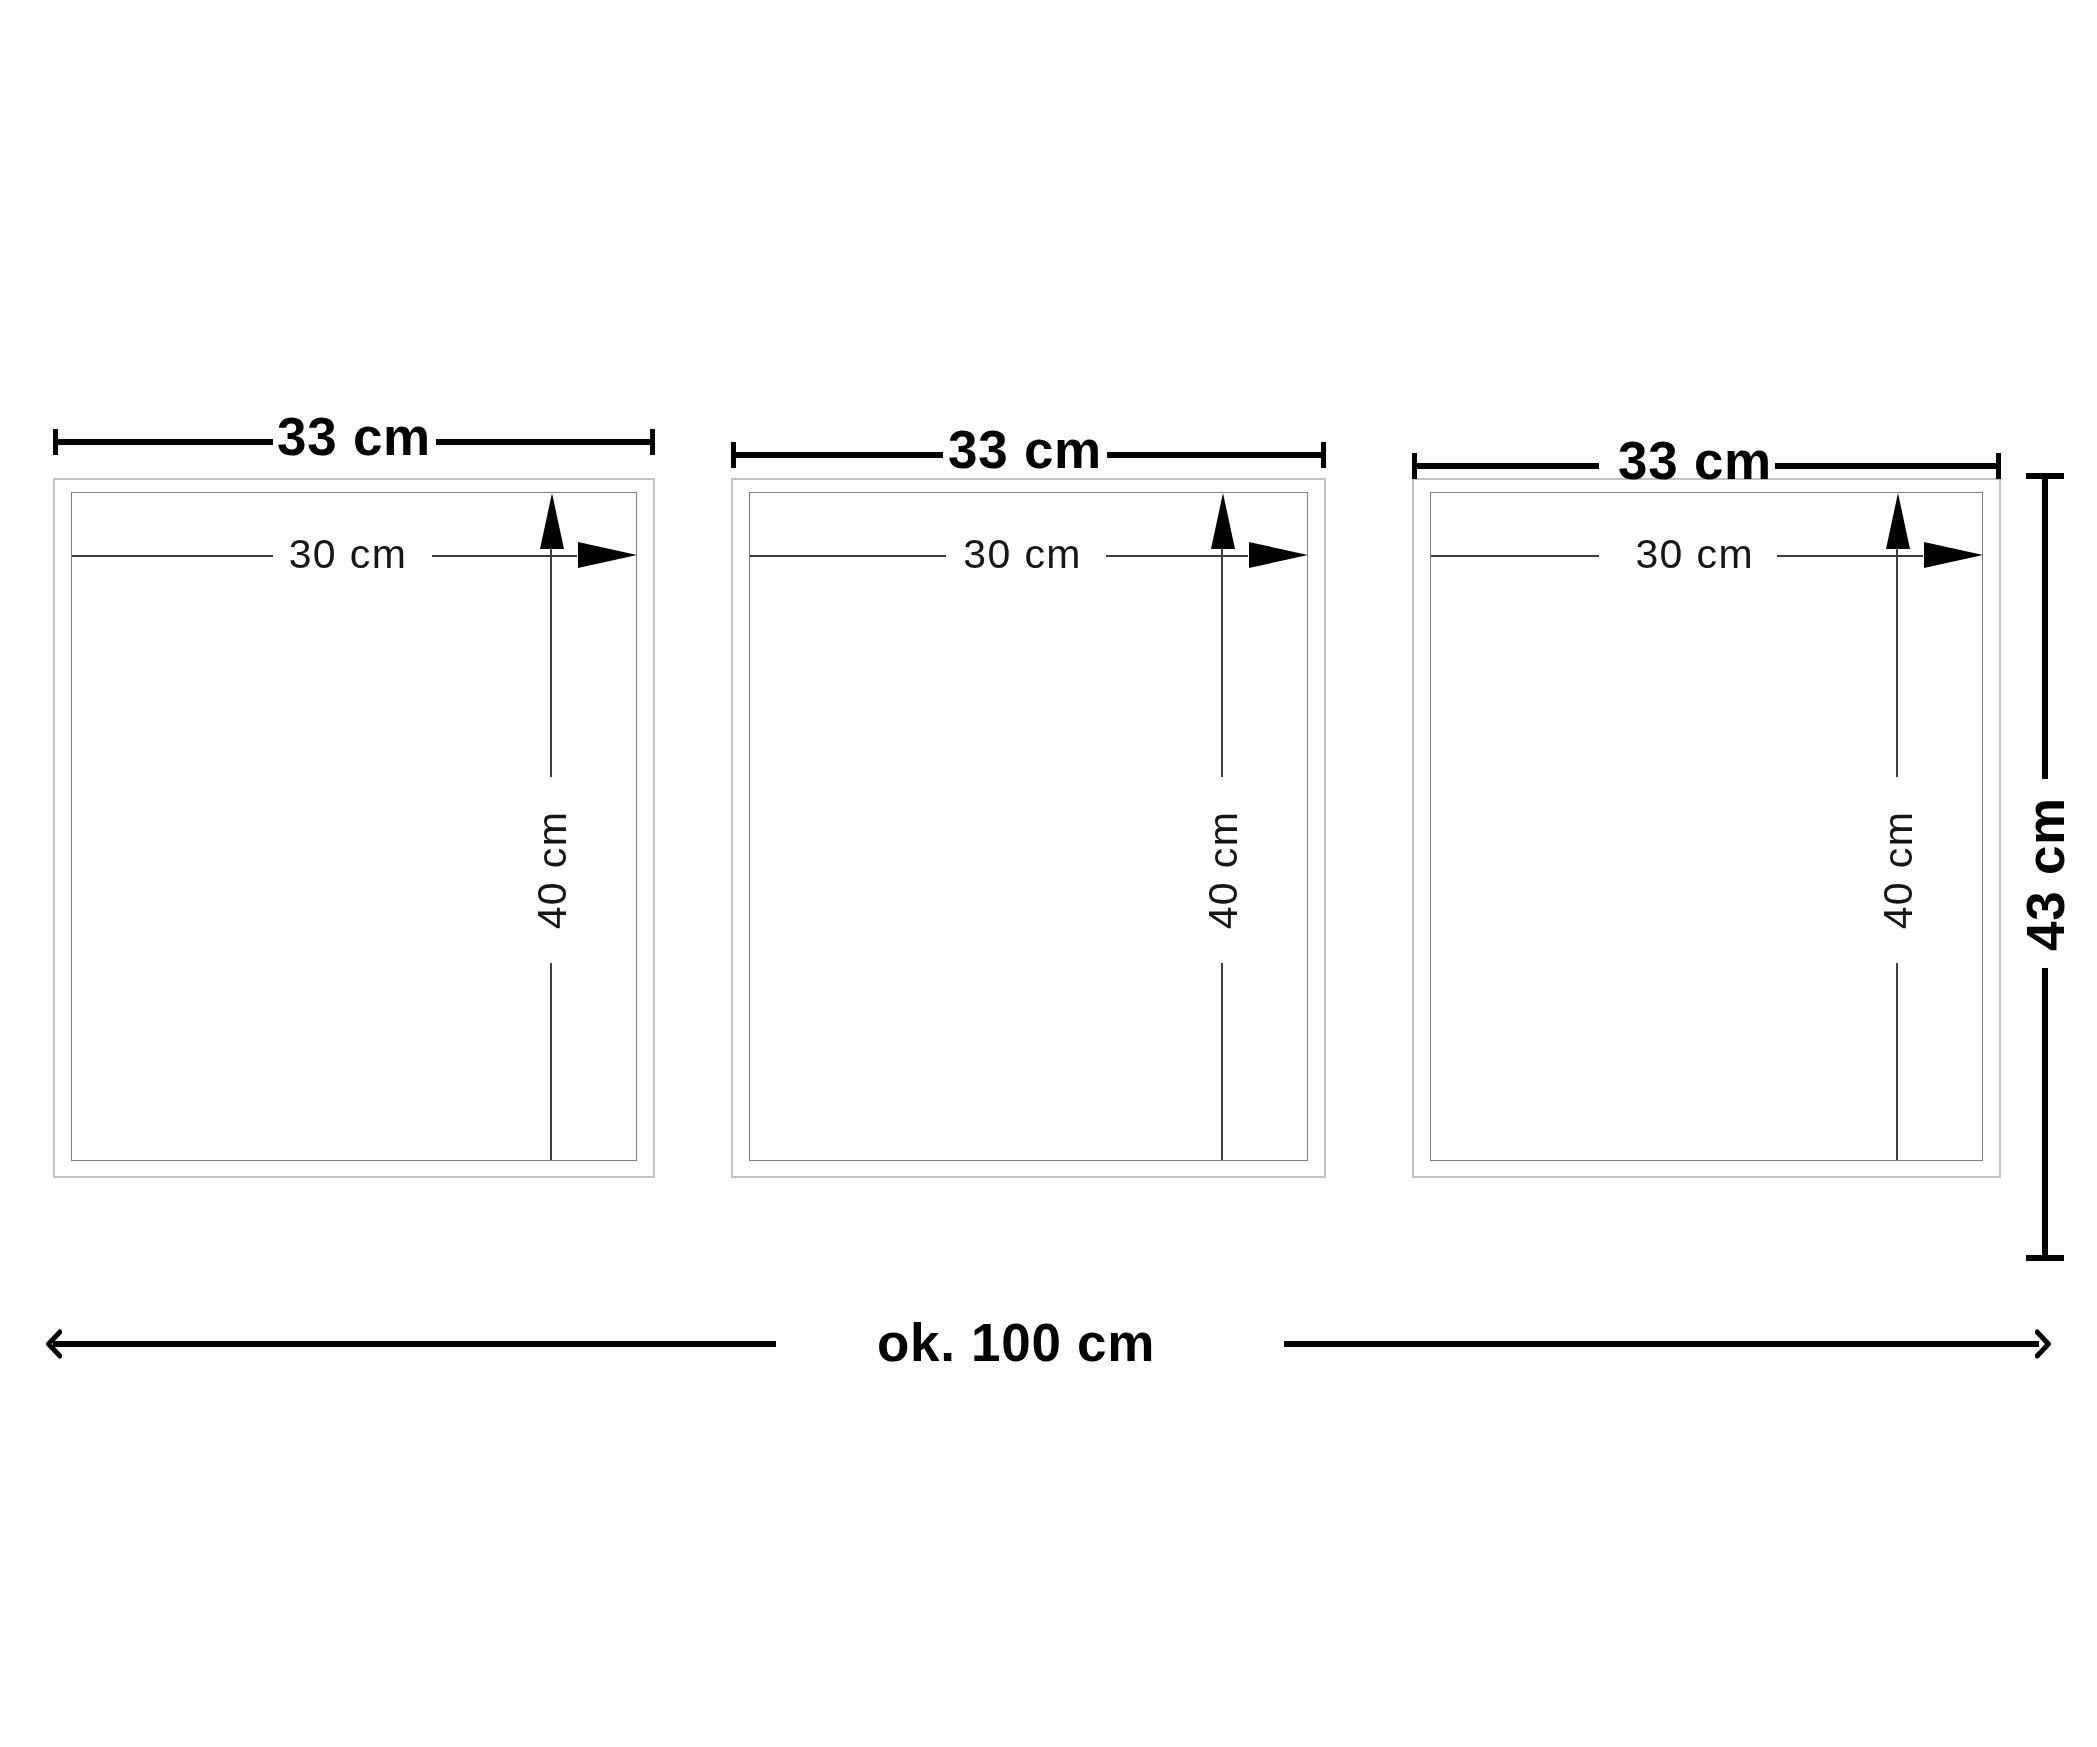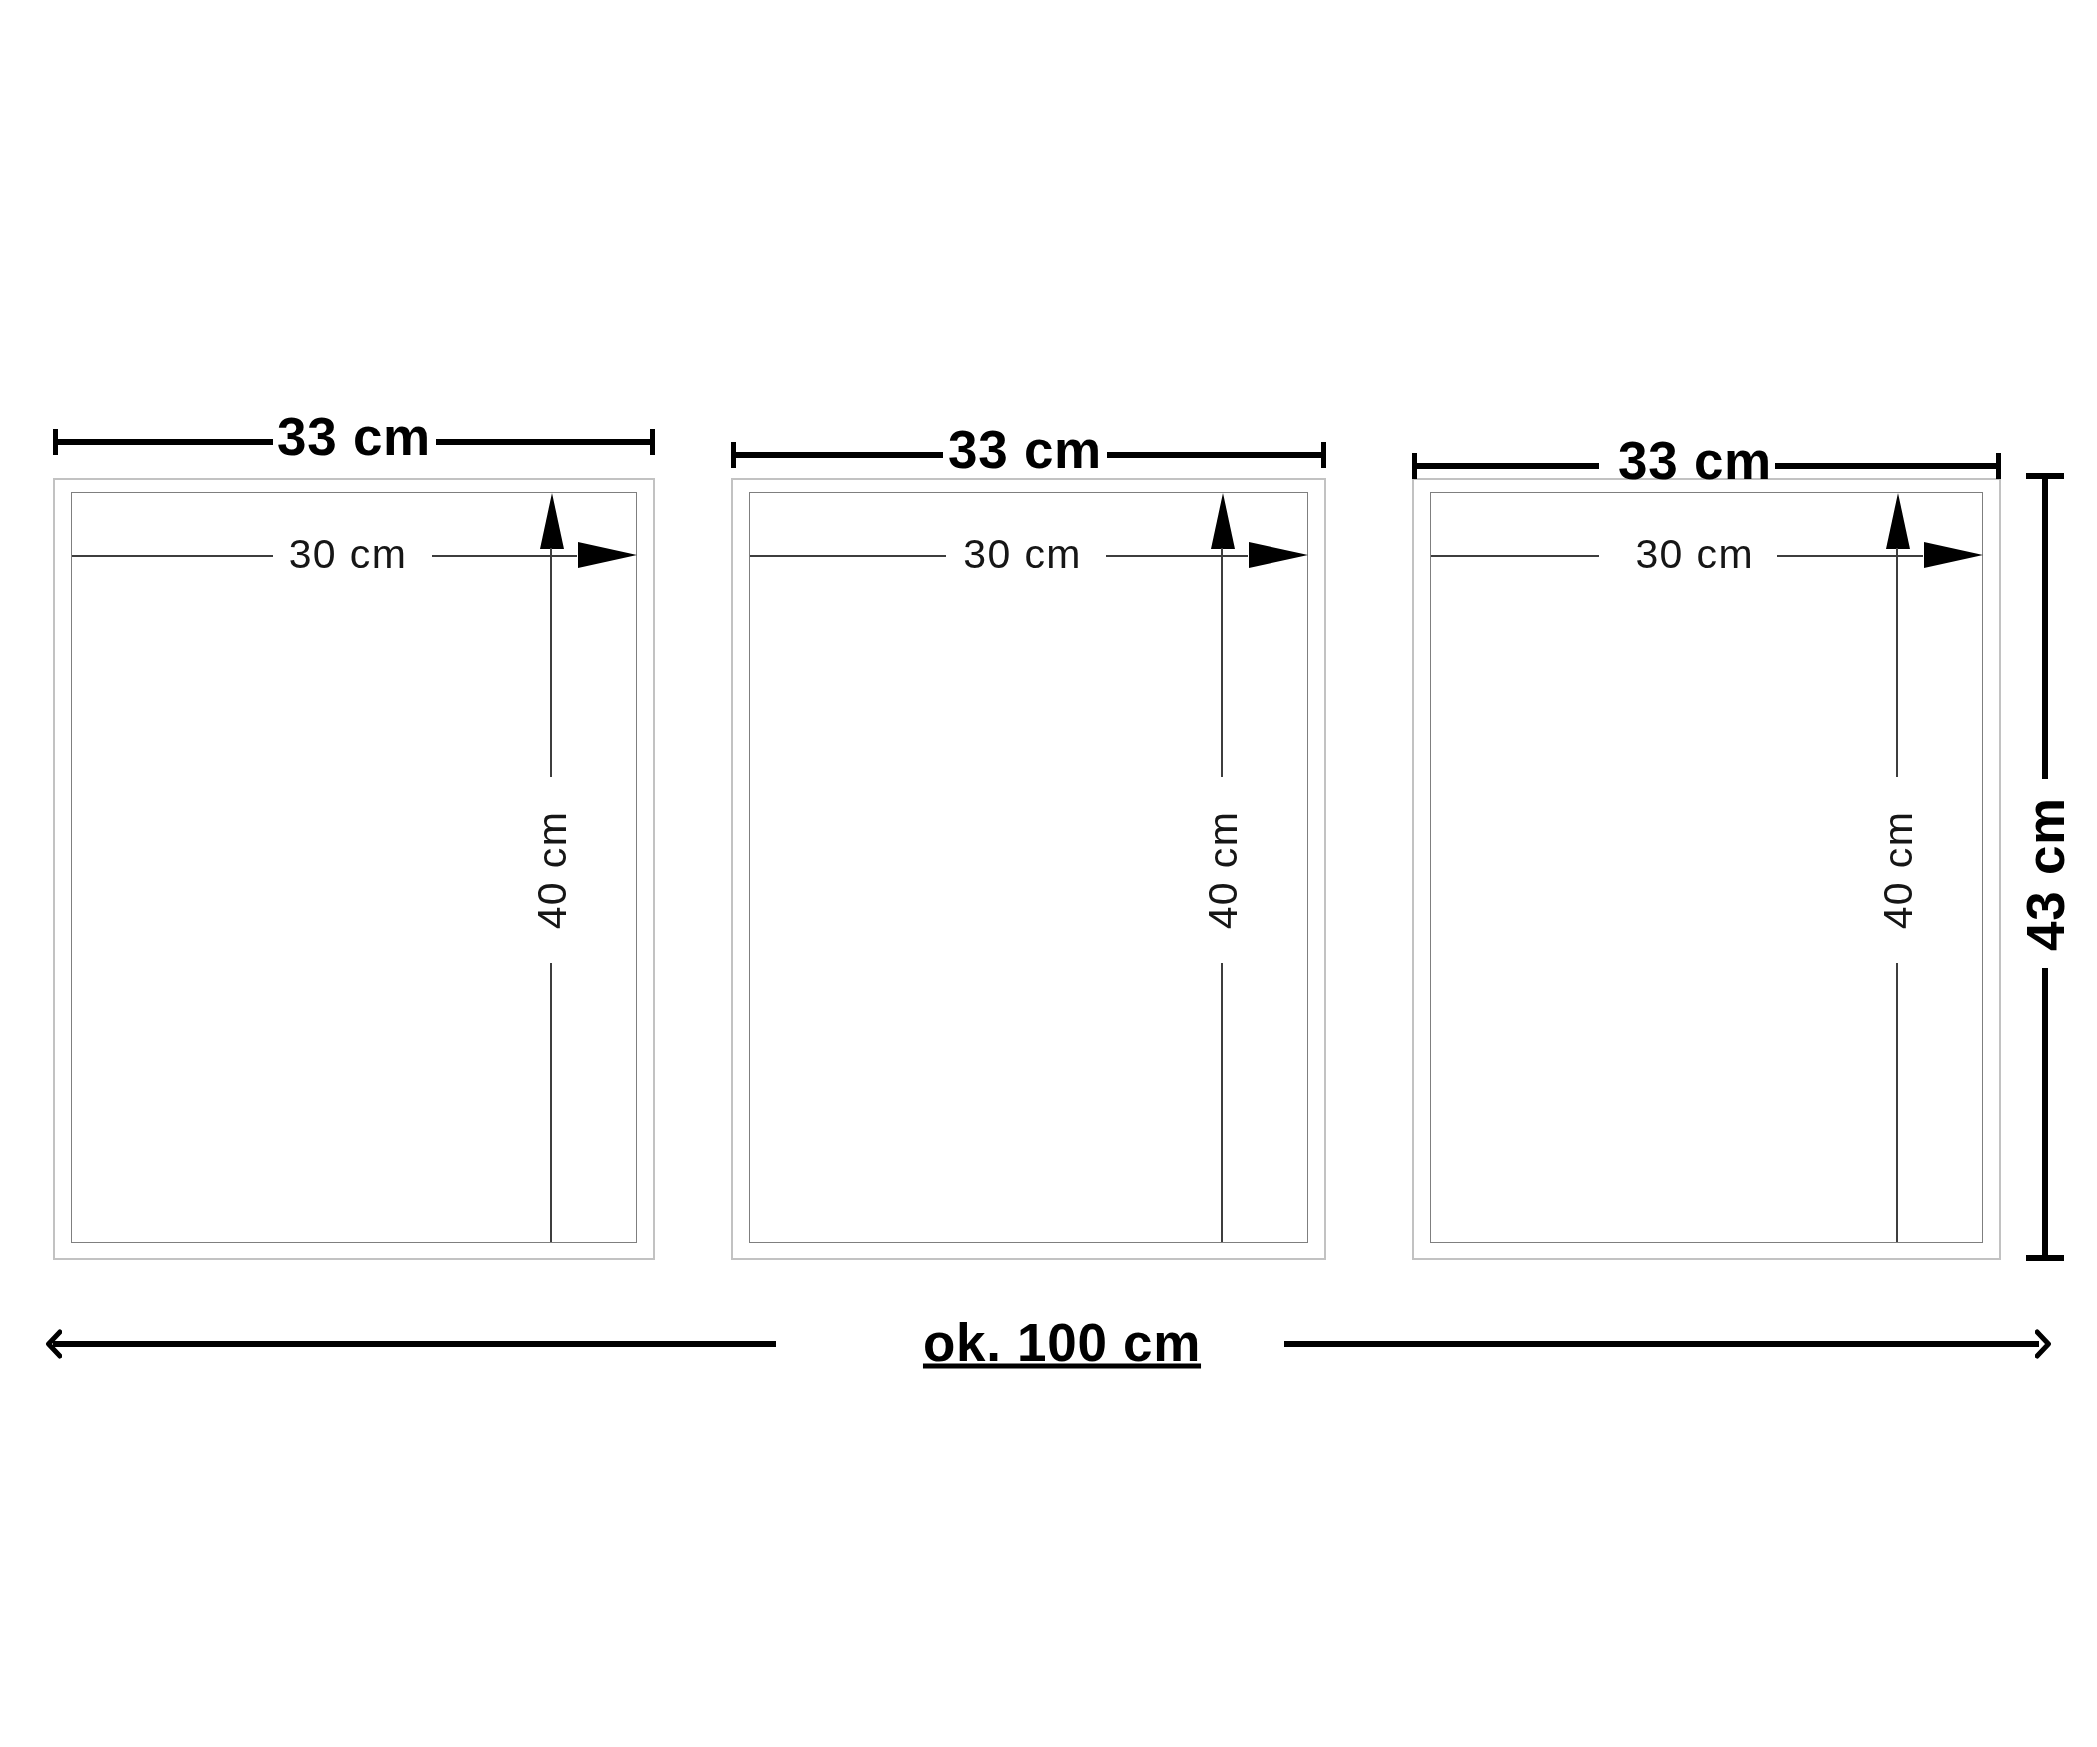--- a/index.html
+++ b/index.html
@@ -14,21 +14,21 @@
   html,body{background:var(--background);}
   body{font-family:"Liberation Sans", sans-serif;}
   .canvas{
     position:relative;
     width:2097px;
     height:1748px;
     background:var(--background);
     overflow:hidden;
   }
   
-  .frame{position:absolute;height:782px;}
+  .frame{position:absolute;height:700px;}
   .outer{
     position:absolute;inset:0;
     border:2.8px solid var(--frame-border);
   }
   .mat{
     position:absolute;left:18px;right:18px;top:14px;bottom:17px;
     border:1.4px solid var(--mat-border);
   }
   
   .hseg-in{position:absolute;height:2.1px;background:var(--dim-line);}
@@ -147,21 +147,21 @@
     <div class="bold-label vert" style="left:2045px;top:874px;">43 cm</div>
     <div class="vseg-b" style="left:2042px;top:968px;height:290px;"></div>
     <div class="tcap" style="left:2026px;top:1255px;"></div>
   </div>
 
   <div>
     <svg class="chev" style="left:45px;top:1327px;" width="17" height="34" viewBox="0 0 24 48">
       <path d="M21 7 L5 24 L21 41" fill="none" stroke="#000000" stroke-width="7" stroke-linecap="round" stroke-linejoin="round"></path>
     </svg>
     <div class="hseg-b" style="left:53px;top:1341px;width:723px;position:absolute;"></div>
-    <div class="bold-label" style="left:1062px;top:1342px;text-decoration:underline;">ok. 100 cm</div>
+    <div class="bold-label" style="left:1016px;top:1342px;">ok. 100 cm</div>
     <div class="hseg-b" style="left:1284px;top:1341px;width:755px;position:absolute;"></div>
     <svg class="chev" style="left:2035px;top:1327px;" width="17" height="34" viewBox="0 0 24 48">
       <path d="M3 7 L19 24 L3 41" fill="none" stroke="#000000" stroke-width="7" stroke-linecap="round" stroke-linejoin="round"></path>
     </svg>
   </div>
 
 </div>
 
 
 </body></html>

